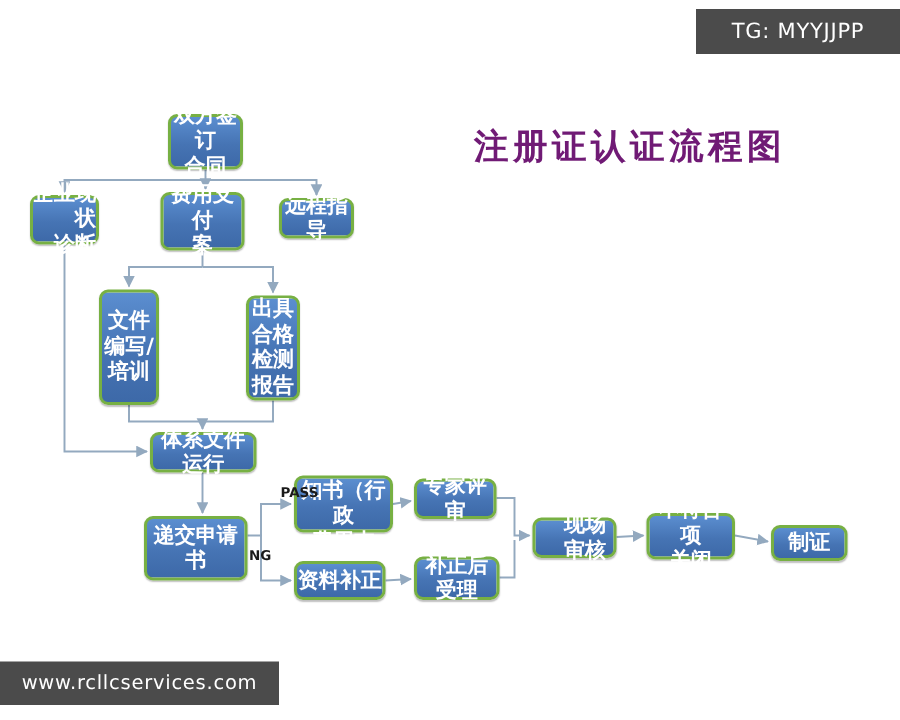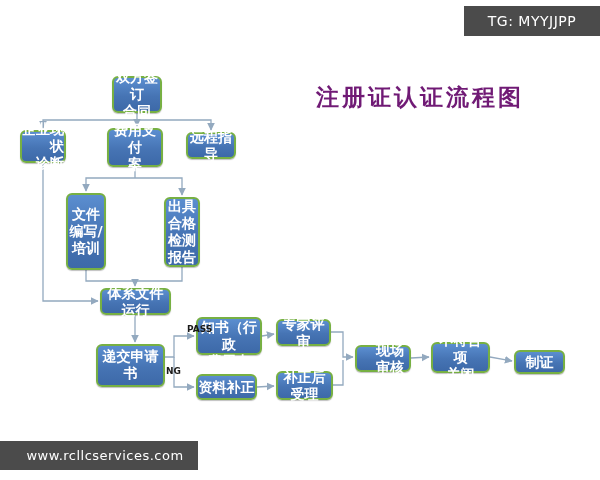--- a/index.html
+++ b/index.html
@@ -6,21 +6,21 @@
   .page{
     position:relative;width:600px;height:480px;background:#ffffff;
     font-family:"DejaVu Sans","Liberation Sans",sans-serif;overflow:hidden;
   }
   .banner{
     position:absolute;background:#4b4b4b;color:#ffffff;
     display:flex;align-items:center;justify-content:center;
     font-size:14px;letter-spacing:0.5px;
   }
   .banner.top-right{right:0;top:6;top:6px;width:136px;height:30px;}
-  .banner.bottom-left{left:0;top:441px;width:186px;height:29px;font-size:13px;padding-left:12px;}
+  .banner.bottom-left{left:0;top:441px;width:186px;height:29px;font-size:13px;}
   .title{
     position:absolute;left:316px;top:82px;
     color:#701a75;font-size:23px;font-weight:bold;letter-spacing:3px;
     white-space:nowrap;
   }
   .node{
     position:absolute;
     background:linear-gradient(180deg,#5b8ed0 0%,#4674b4 55%,#3d69a8 100%);
     border:2px solid #77b043;border-radius:6px;
     color:#ffffff;font-size:14px;font-weight:bold;line-height:1.2;
@@ -85,21 +85,21 @@
 编写/
 培训</div>
 
   <div class="node" style="left:164px;top:197px;width:36px;height:70px;">出具
 合格
 检测
 报告</div>
 
   <div class="node" style="left:100px;top:288px;width:71px;height:27px;">体系文件运行</div>
 
-  <div class="node" style="left:96px;top:344px;width:69px;height:43px;font-family:Liberation Serif, serif;">递交申请书</div>
+  <div class="node" style="left:96px;top:344px;width:69px;height:43px;">递交申请书</div>
 
   <div class="node" style="left:196px;top:317px;width:66px;height:38px;">出具受理通
 知书（行政
 费用支付）</div>
 
   <div class="node" style="left:276px;top:319px;width:55px;height:27px;">专家评审</div>
 
   <div class="node" style="left:196px;top:374px;width:61px;height:26px;">资料补正</div>
 
   <div class="node" style="left:276px;top:371px;width:57px;height:29px;">补正后受理</div>

